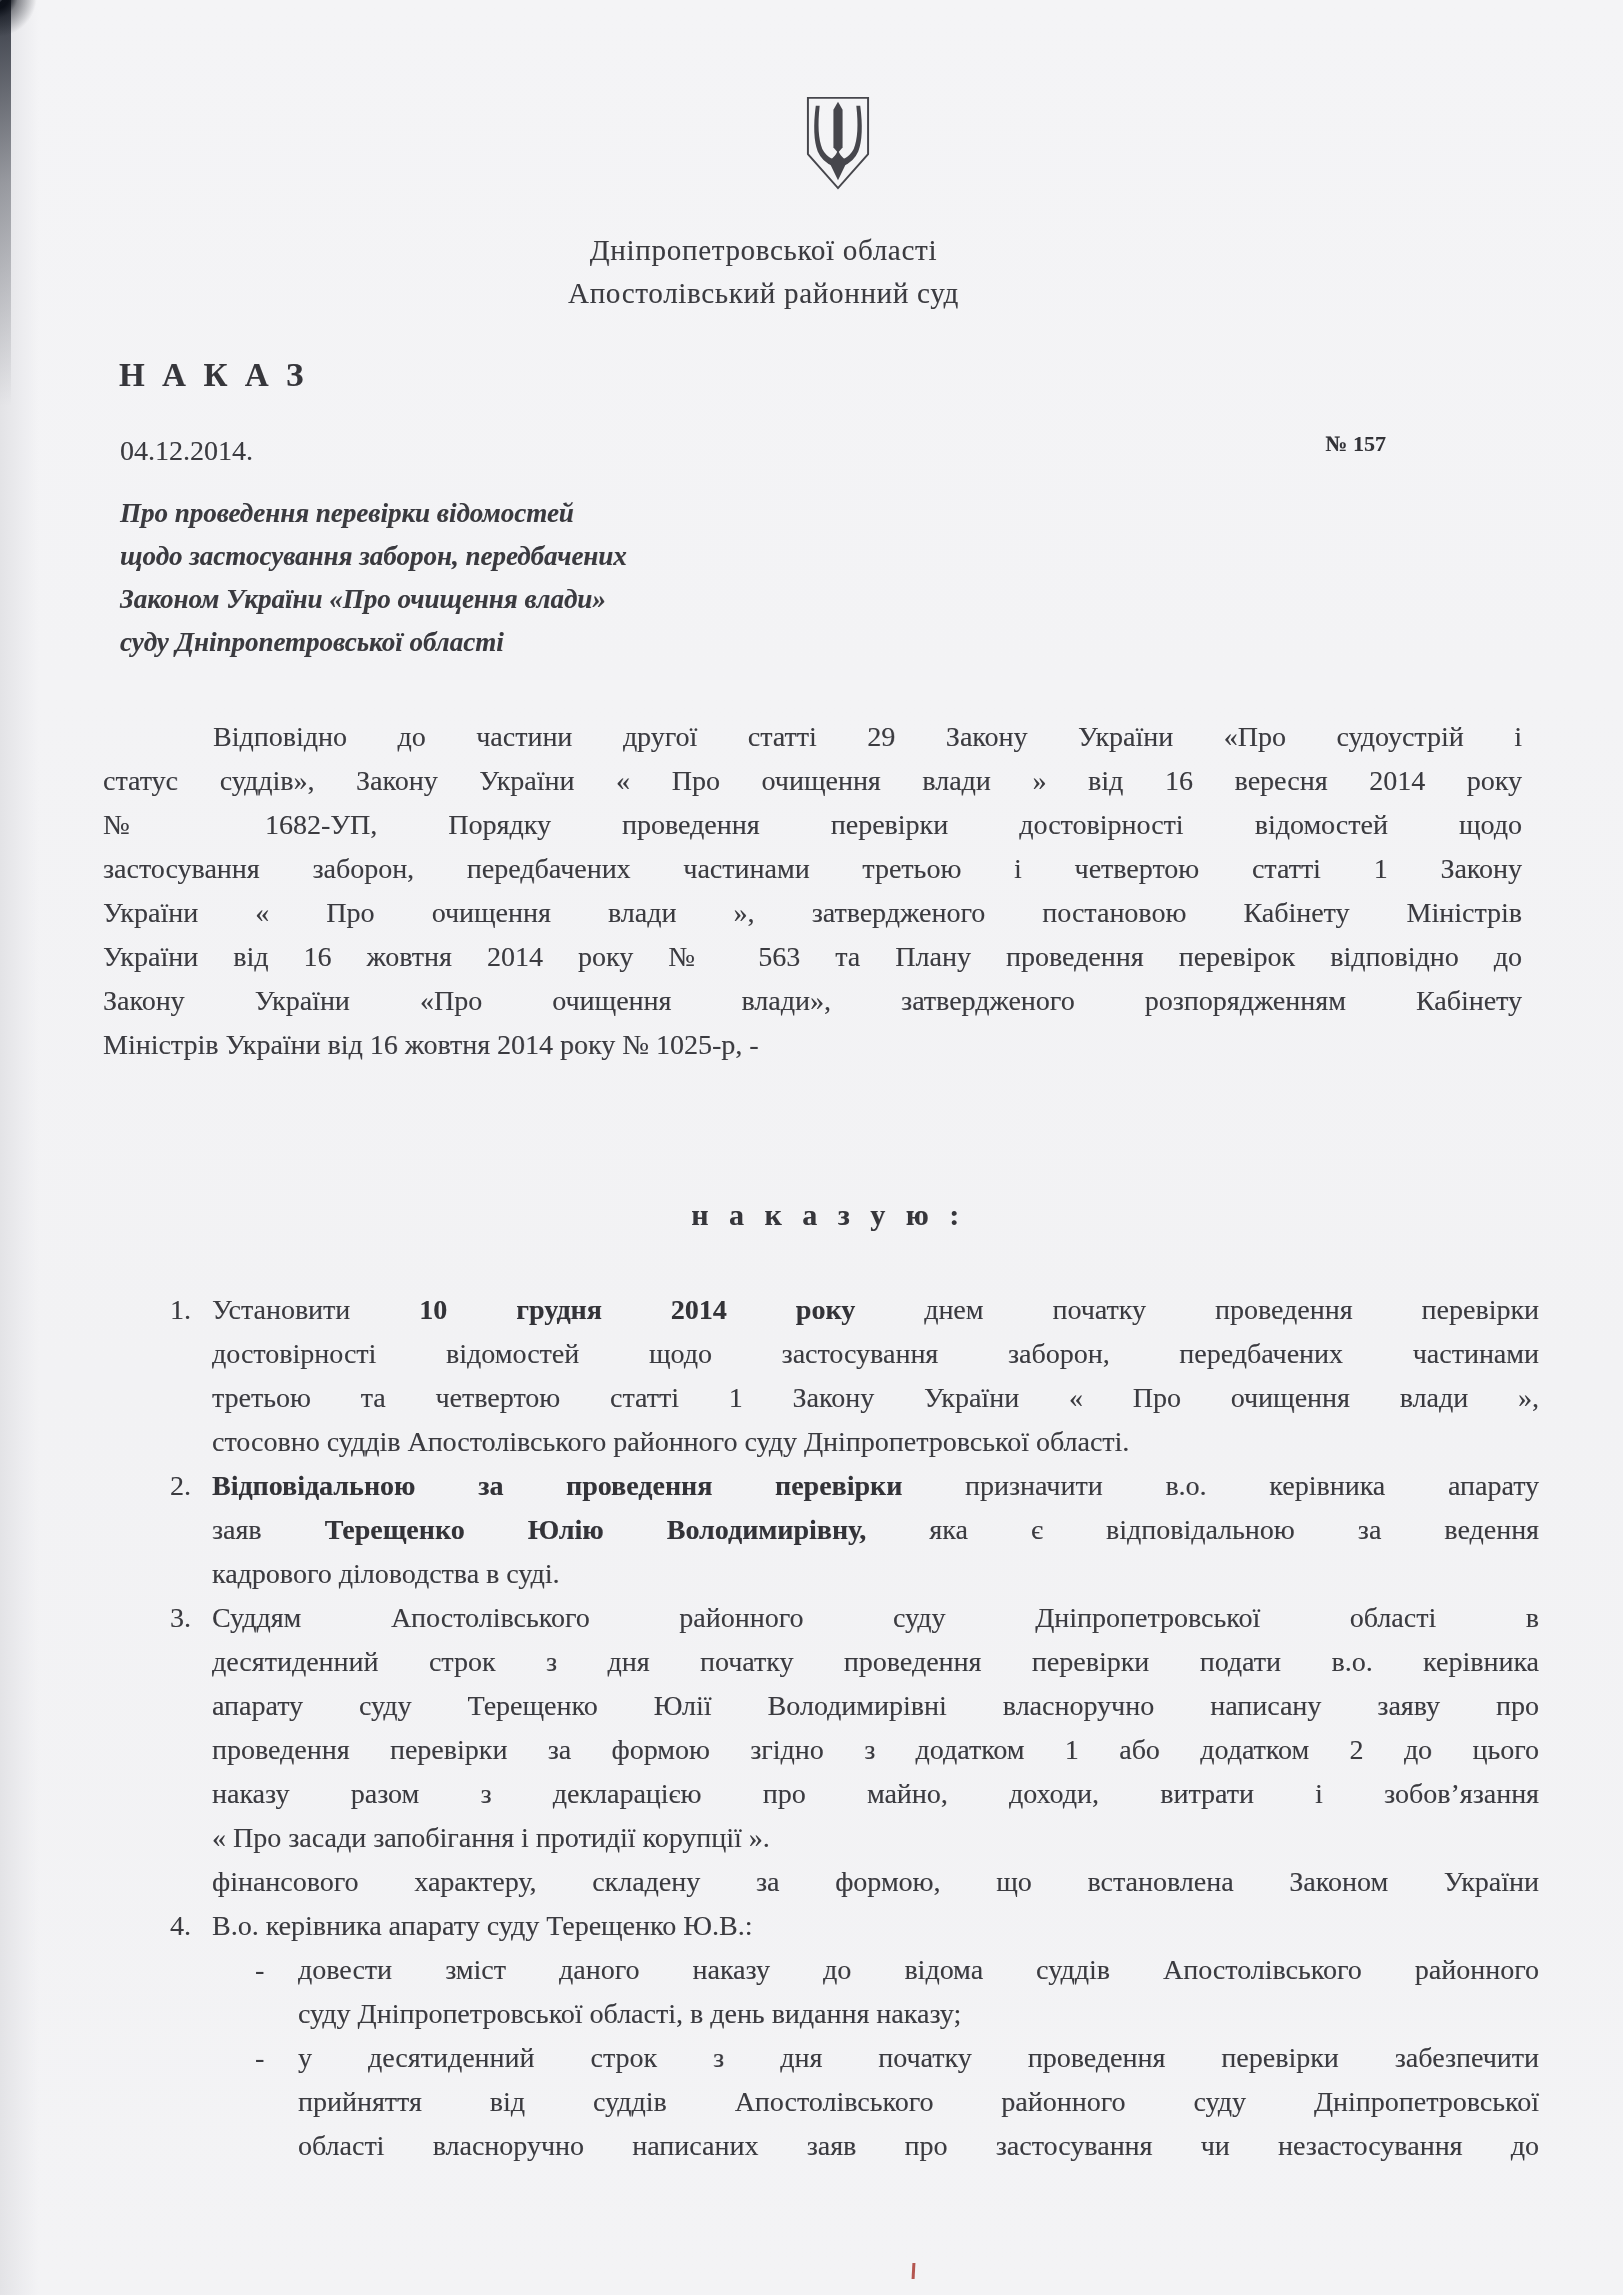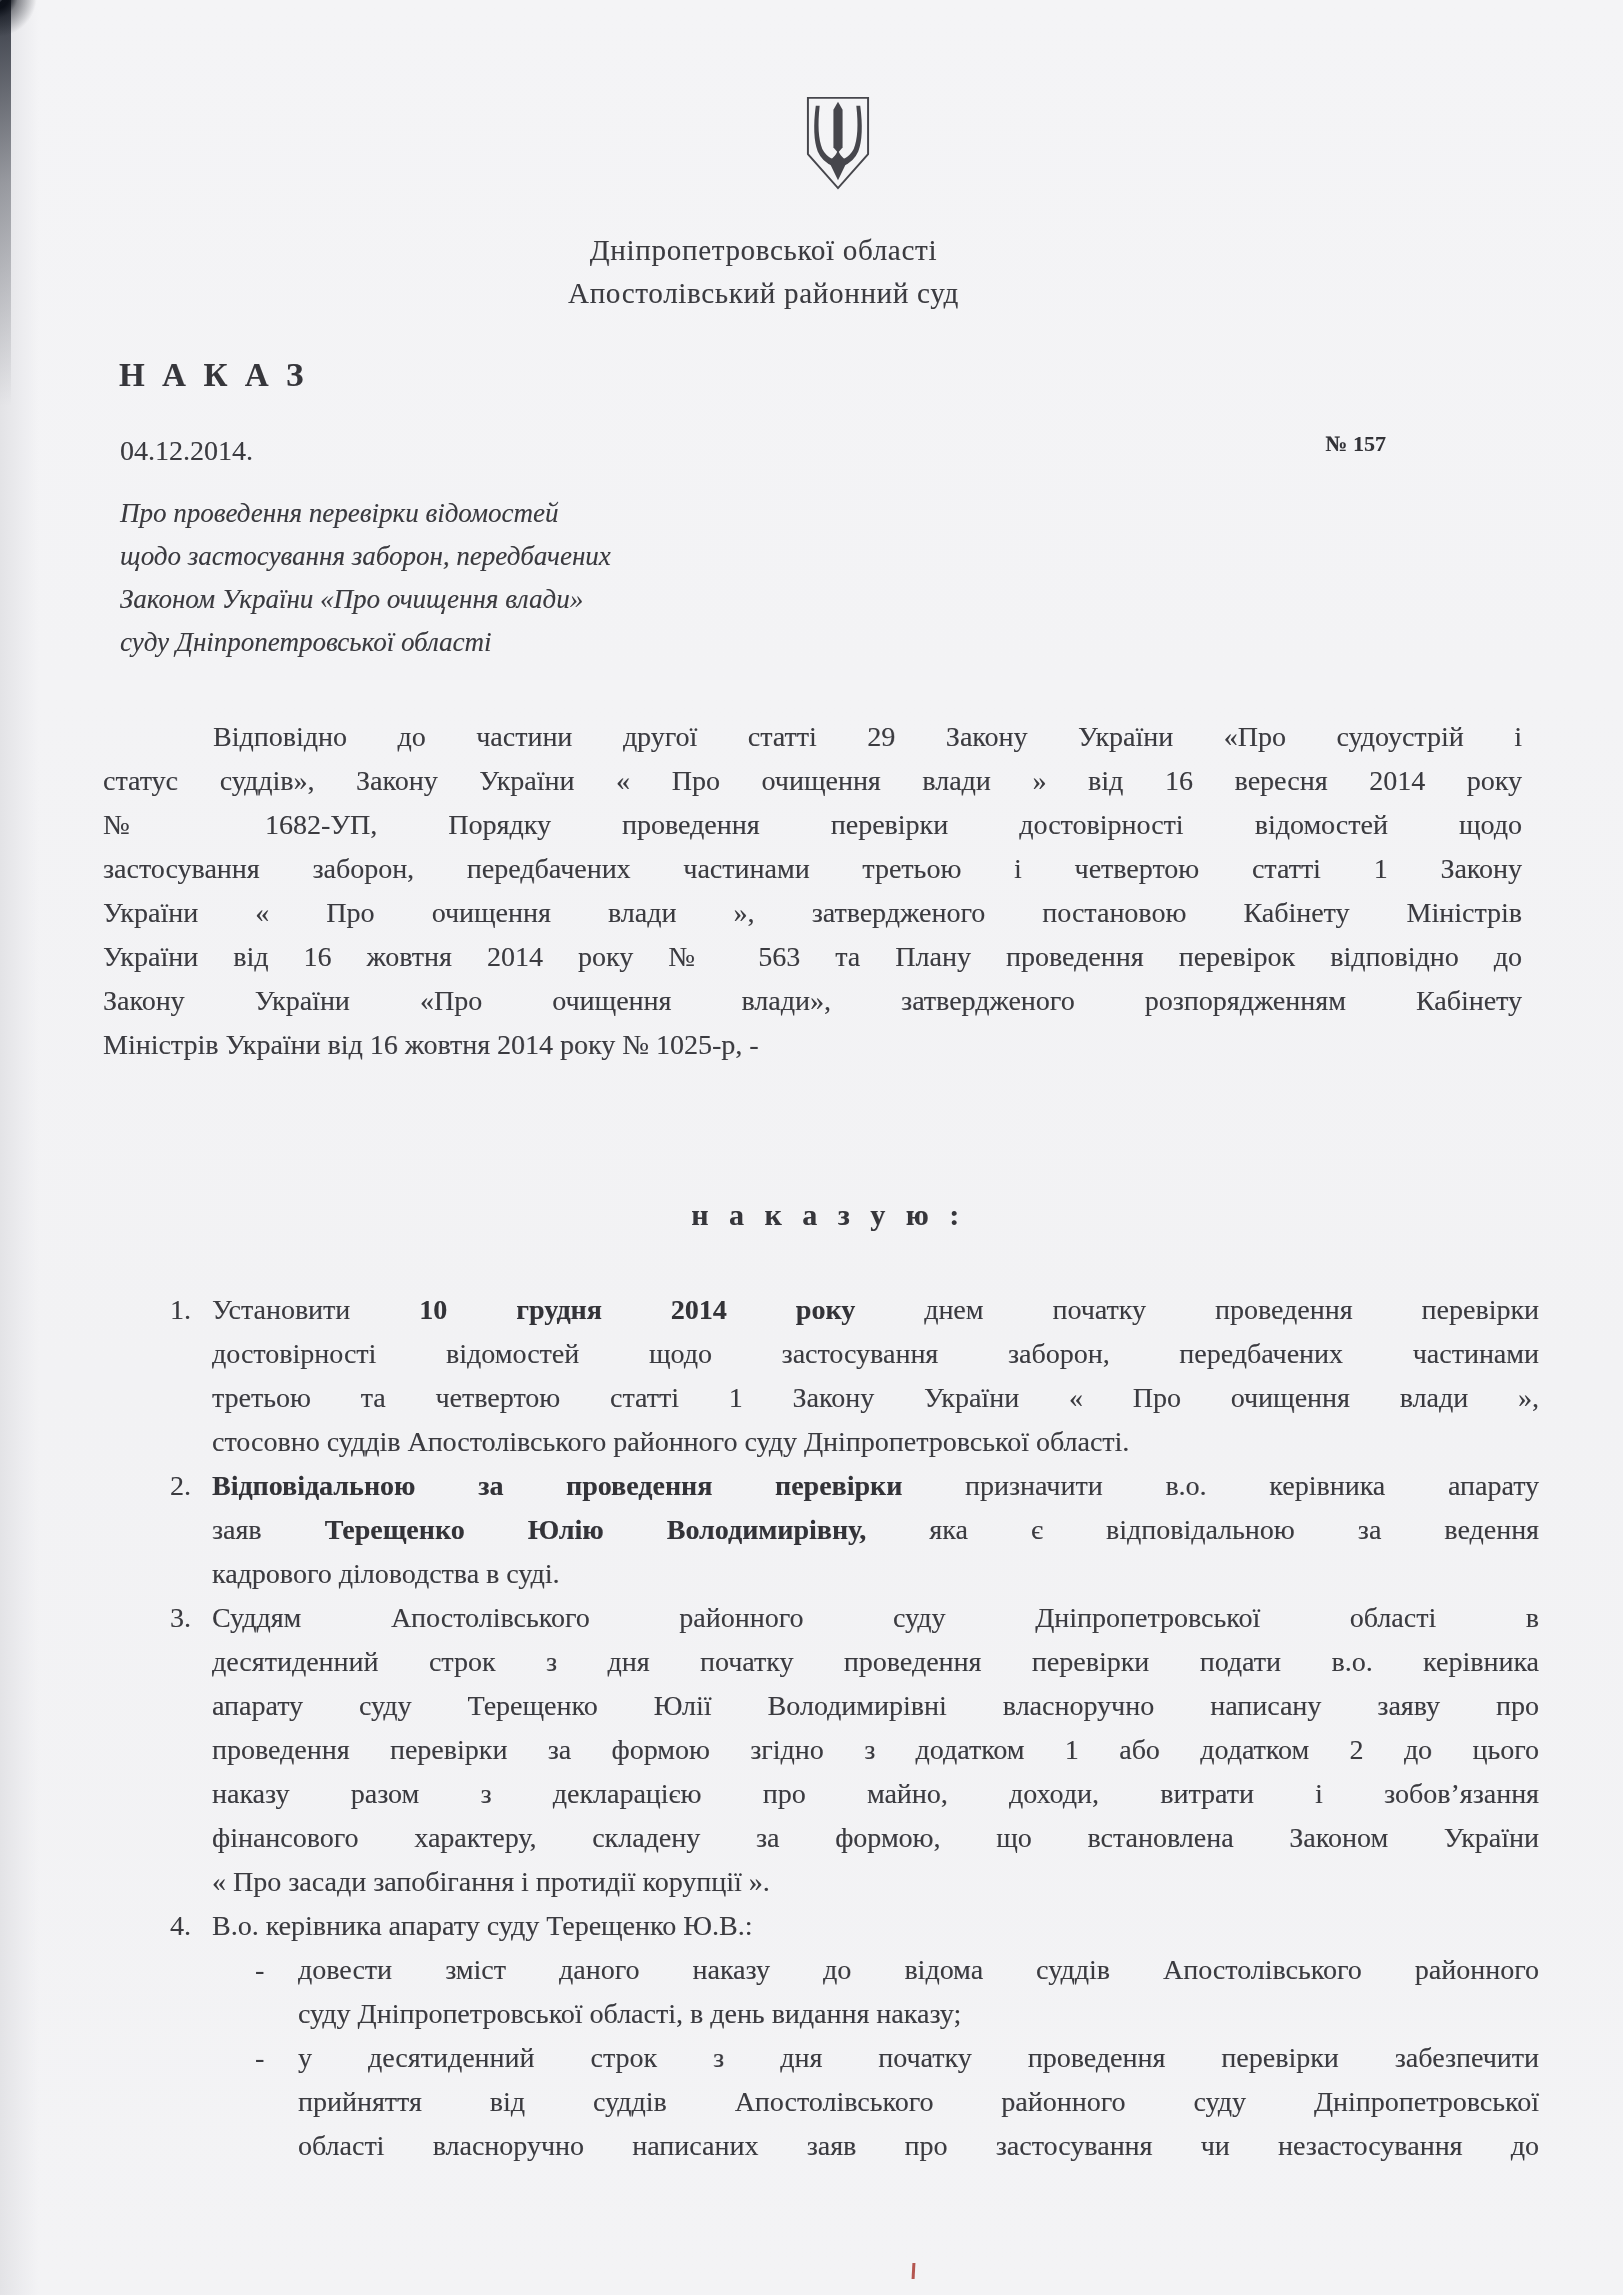--- a/index.html
+++ b/index.html
@@ -69,21 +69,21 @@
   .meta-number {
     position: absolute; right: 237px; top: 431px;
     font-size: 22px; font-weight: bold;
     color: #333338;
   }
 
   
   .subject {
     position: absolute; left: 120px; top: 492px; width: 851px;
     font-size: 27px; line-height: 43px;
-    font-weight: normal; font-style: italic;
+    font-weight: bold; font-style: italic;
     color: #3a3a3f;
   }
 
   
   .preamble {
     position: absolute; left: 103px; top: 715px; width: 1419px;
     font-size: 28px; line-height: 44px;
   }
   .jline {
     text-align: justify;
@@ -179,22 +179,22 @@
       <div class="jline cont"><span>заяв </span><b>Терещенко Юлію Володимирівну,</b><span> яка є відповідальною за ведення</span></div>
       <div class="jline cont lastline">кадрового діловодства в суді.</div>
     </div>
 
     <div class="item">
       <div class="jline"><span class="num">3.</span><span>Суддям Апостолівського районного суду Дніпропетровської області в</span></div>
       <div class="jline cont">десятиденний строк з дня початку проведення перевірки подати в.о. керівника</div>
       <div class="jline cont">апарату суду Терещенко Юлії Володимирівні власноручно написану заяву про</div>
       <div class="jline cont">проведення перевірки за формою згідно з додатком 1 або додатком 2 до цього</div>
       <div class="jline cont">наказу разом з декларацією про майно, доходи, витрати і зобов’язання</div>
+      <div class="jline cont lastline">« Про засади запобігання і протидії корупції ».</div>
       <div class="jline cont">фінансового характеру, складену за формою, що встановлена Законом України</div>
-      <div class="jline cont lastline">« Про засади запобігання і протидії корупції ».</div>
     </div>
 
     <div class="item">
       <div class="jline lastline"><span class="num">4.</span><span>В.о. керівника апарату суду Терещенко Ю.В.:</span></div>
 
       <div class="sub">
         <div class="jline"><span class="dash-marker">-</span><span>довести зміст даного наказу до відома суддів Апостолівського районного</span></div>
         <div class="jline subcont lastline">суду Дніпропетровської області, в день видання наказу;</div>
       </div>
 

